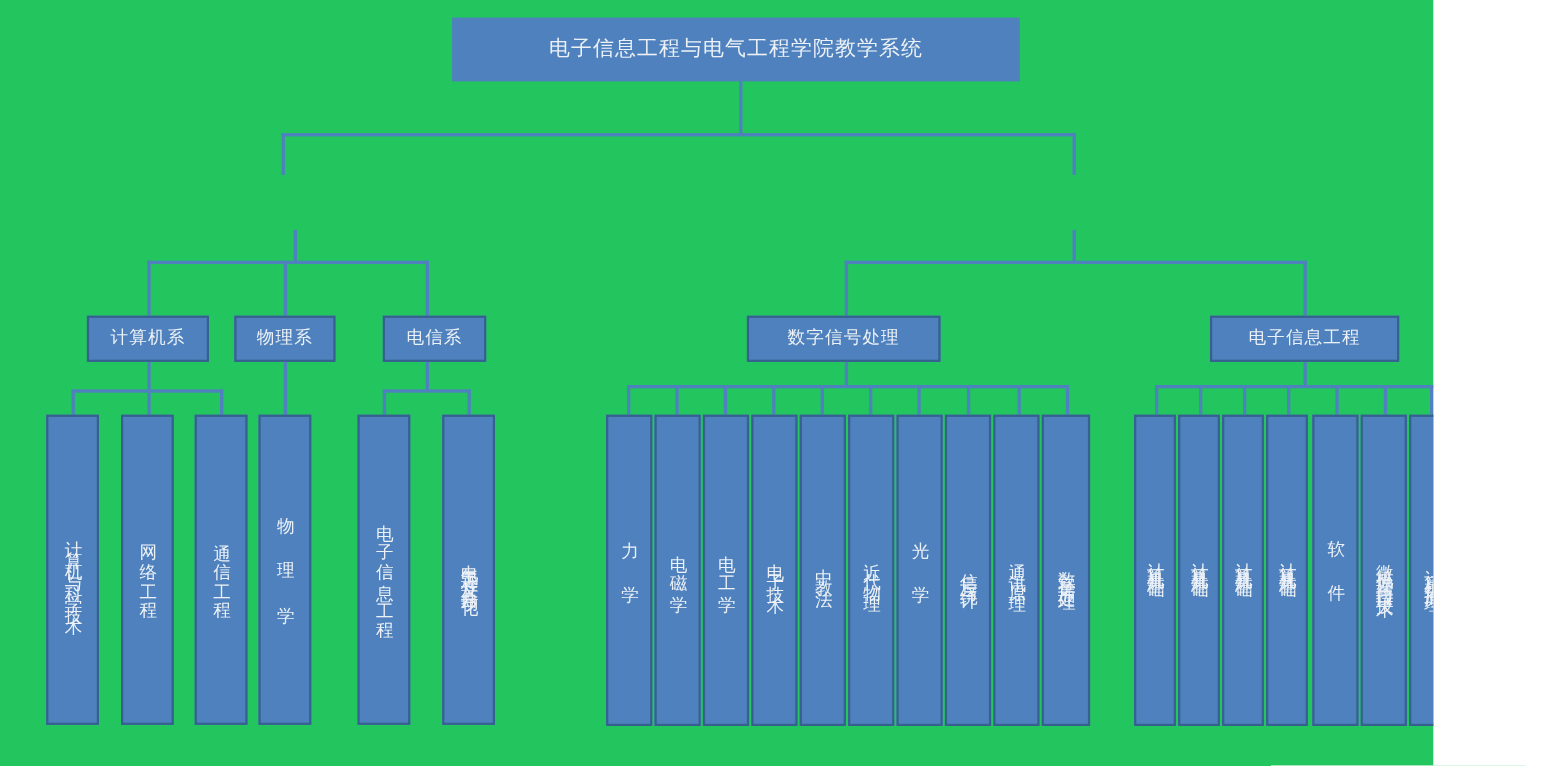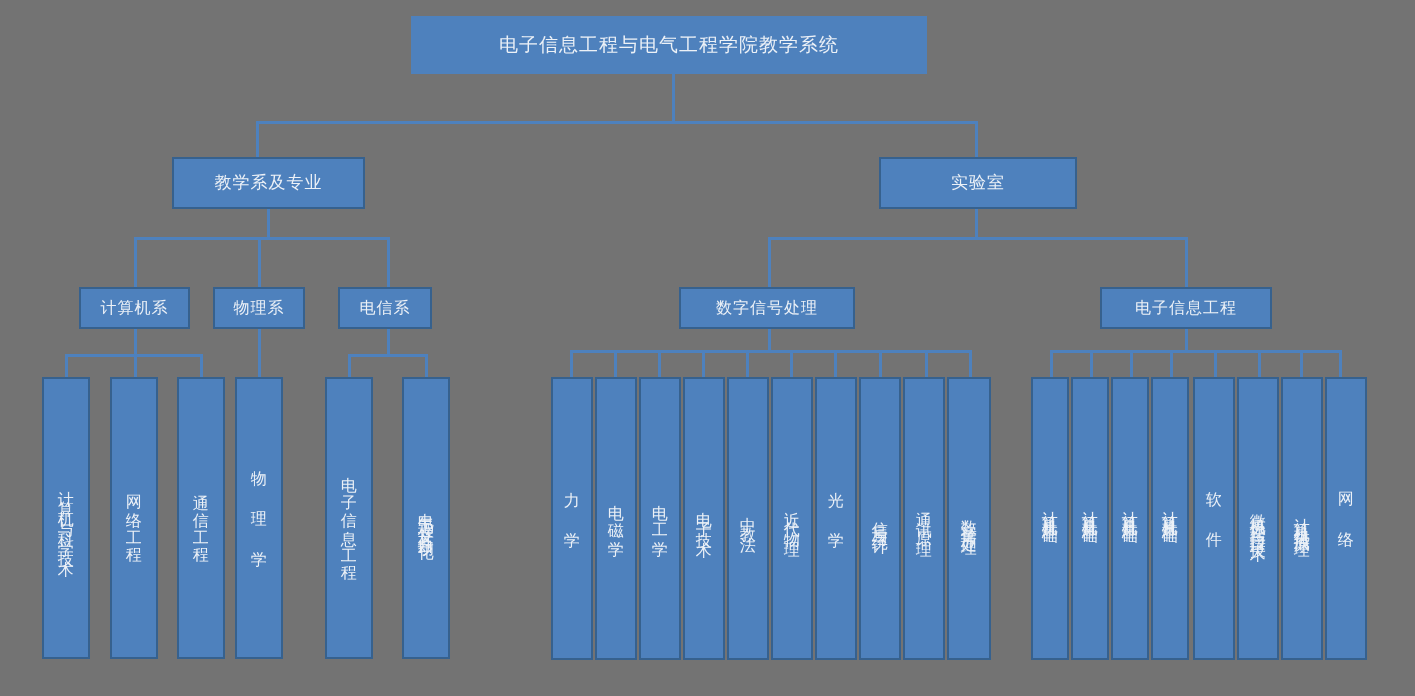--- a/index.html
+++ b/index.html
@@ -5,23 +5,23 @@
   html, body {
     margin: 0;
     padding: 0;
     background: #ffffff;
   }
   body {
     font-family: "Liberation Serif", "DejaVu Serif", serif;
   }
   #chart {
     position: relative;
-    width: 1415px;
+    width: 1303px;
     height: 696px;
-    background: #737373;
+    background: #22c55e;
     overflow: hidden;
   }
 
   
   .node {
     position: absolute;
     box-sizing: border-box;
     background: #4E81BD;
     color: #ECF1F7;
     display: flex;
@@ -76,38 +76,36 @@
   <div class="node root" style="left:411px; top:16px; width:516px; height:58px;">电子信息工程与电气工程学院教学系统</div>
 
   <div class="conn v" style="left:672px; top:74px; height:49px;"></div>
 
   <div class="conn h" style="left:256px; top:121px; width:722px;"></div>
 
   <div class="conn v" style="left:256px; top:121px; height:38px;"></div>
 
   <div class="conn v" style="left:975px; top:121px; height:38px;"></div>
 
-  <div class="node branch" style="left:172px; top:157px; width:193px; height:52px;">教学系及专业</div>
 
-  <div class="node branch" style="left:879px; top:157px; width:198px; height:52px;">实验室</div>
 
   <div class="conn v" style="left:267px; top:209px; height:30px;"></div>
   <div class="conn h" style="left:134px; top:237px; width:256px;"></div>
   <div class="conn v" style="left:134px; top:237px; height:50px;"></div>
   <div class="conn v" style="left:258px; top:237px; height:50px;"></div>
   <div class="conn v" style="left:387px; top:237px; height:50px;"></div>
 
   <div class="conn v" style="left:975px; top:209px; height:30px;"></div>
   <div class="conn h" style="left:768px; top:237px; width:420px;"></div>
   <div class="conn v" style="left:768px; top:237px; height:50px;"></div>
   <div class="conn v" style="left:1185px; top:237px; height:50px;"></div>
 
   <div class="node dept" style="left:79px; top:287px; width:111px; height:42px;">计算机系</div>
   <div class="node dept" style="left:213px; top:287px; width:92px; height:42px;">物理系</div>
-  <div class="node dept" style="left:338px; top:287px; width:94px; height:42px;">电信系</div>
+  <div class="node dept" style="left:348px; top:287px; width:94px; height:42px;">电信系</div>
   <div class="node dept" style="left:679px; top:287px; width:176px; height:42px;">数字信号处理</div>
   <div class="node dept" style="left:1100px; top:287px; width:172px; height:42px;">电子信息工程</div>
 
   <div class="conn v" style="left:134px; top:329px; height:27px;"></div>
   <div class="conn h" style="left:65px; top:354px; width:138px;"></div>
   <div class="conn v" style="left:65px; top:354px; height:24px;"></div>
   <div class="conn v" style="left:134px; top:354px; height:24px;"></div>
   <div class="conn v" style="left:200px; top:354px; height:24px;"></div>
 
   <div class="node leaf" style="left:42px; top:377px; width:48px; height:282px;">计算机与科学技术</div>

